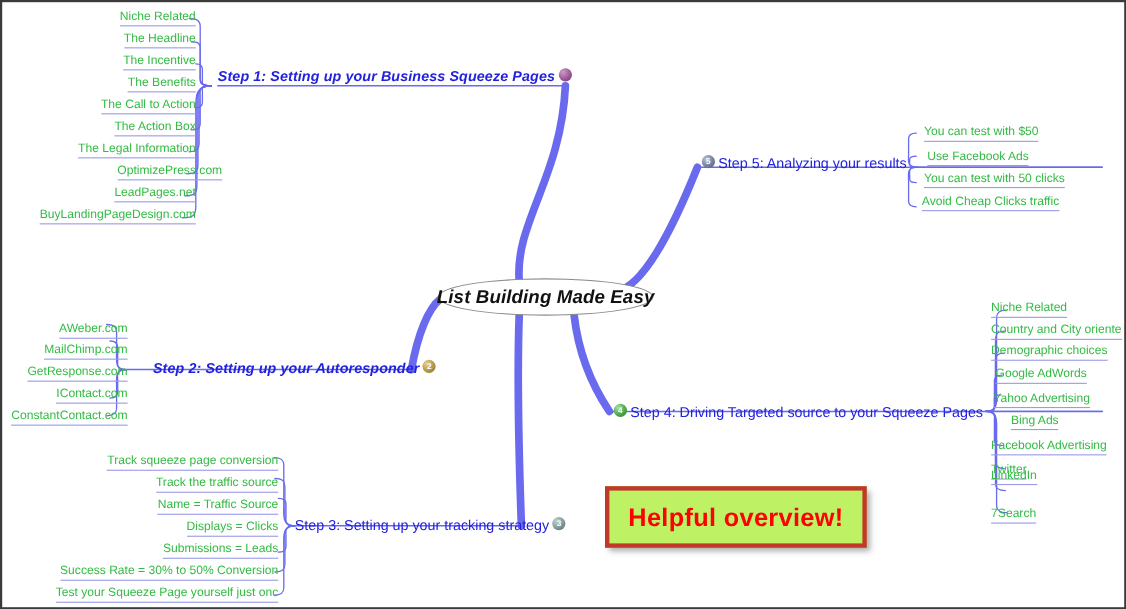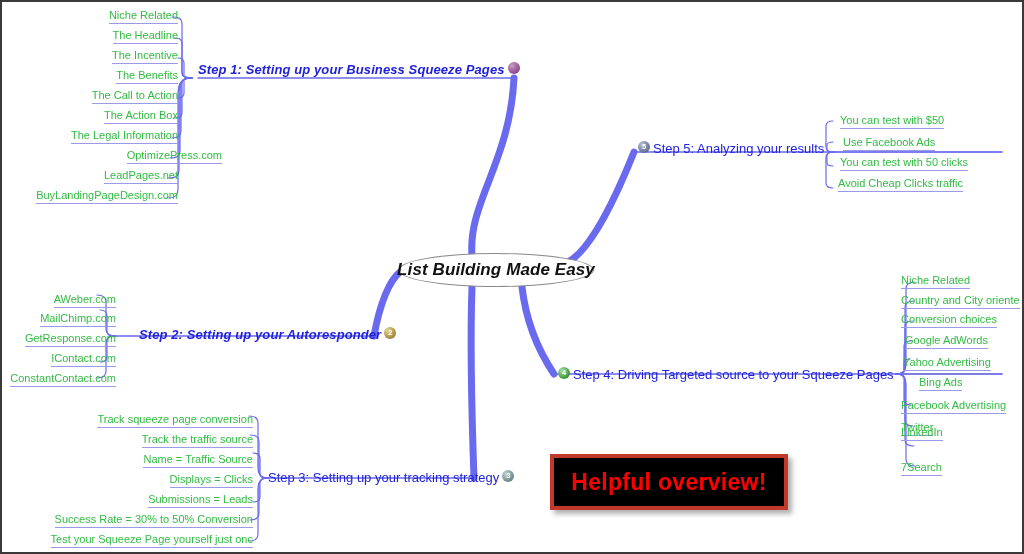--- a/index.html
+++ b/index.html
@@ -110,24 +110,24 @@
     z-index: 5;
     line-height: 13px;
   }
   .leaf.r { text-align: right; }
   .leaf.l { text-align: left; }
 
   
   .callout {
     position: absolute;
     left: 548px;
-    top: 452px;
+    top: 440px;
     width: 238px;
     height: 56px;
-    background: #000000;
+    background: #bef264;
     border: 4px solid #c0392b;
     box-sizing: border-box;
     display: flex;
     align-items: center;
     justify-content: center;
     box-shadow: 4px 4px 5px rgba(80,80,80,.45);
     z-index: 7;
   }
   .callout span {
     font-size: 23px;
@@ -218,21 +218,21 @@
     <span class="sphere s1">1</span>
   </div>
 
   <div class="leaf r" style="right:844px; top:7px;">Niche Related</div>
   <div class="leaf r" style="right:844px; top:27px;">The Headline</div>
   <div class="leaf r" style="right:844px; top:47px;">The Incentive</div>
   <div class="leaf r" style="right:844px; top:67px;">The Benefits</div>
   <div class="leaf r" style="right:844px; top:87px;">The Call to Action</div>
   <div class="leaf r" style="right:844px; top:107px;">The Action Box</div>
   <div class="leaf r" style="right:844px; top:127px;">The Legal Information</div>
-  <div class="leaf r" style="right:800px; top:147px;">OptimizePress.com</div>
+  <div class="leaf r" style="right:820px; top:147px;">OptimizePress.com</div>
   <div class="leaf r" style="right:844px; top:167px;text-align:center;">LeadPages.net</div>
   <div class="leaf r" style="right:844px; top:187px;">BuyLandingPageDesign.com</div>
 
   <div class="step italic" style="left:137px; top:325px;">
     <span class="step-text">Step 2: Setting up your Autoresponder</span>
     <span class="sphere s2">2</span>
   </div>
 
   <div class="leaf r" style="right:906px; top:291px;">AWeber.com</div>
   <div class="leaf r" style="right:906px; top:310px;">MailChimp.com</div>
@@ -253,21 +253,21 @@
   <div class="leaf r" style="right:769px; top:511px;">Success Rate = 30% to 50% Conversion</div>
   <div class="leaf r" style="right:769px; top:531px;">Test your Squeeze Page yourself just onc</div>
 
   <div class="step plain" style="left:556px; top:365px;">
     <span class="sphere s4">4</span>
     <span class="step-text">Step 4: Driving Targeted source to your Squeeze Pages</span>
   </div>
 
   <div class="leaf l" style="left:899px; top:272px;">Niche Related</div>
   <div class="leaf l" style="left:899px; top:292px;">Country and City oriente</div>
-  <div class="leaf l" style="left:899px; top:311px;">Conversion choices</div>
+  <div class="leaf l" style="left:899px; top:311px;">Demographic choices</div>
   <div class="leaf l" style="left:903px; top:332px;">Google AdWords</div>
   <div class="leaf l" style="left:901px; top:354px;">Yahoo Advertising</div>
   <div class="leaf l" style="left:917px; top:374px;">Bing Ads</div>
   <div class="leaf l" style="left:899px; top:397px;">Facebook Advertising</div>
   <div class="leaf l" style="left:899px; top:419px;">Twitter</div>
   <div class="leaf l" style="left:899px; top:424px;">LinkedIn</div>
   <div class="leaf l" style="left:899px; top:459px;">7Search</div>
 
   <div class="step plain" style="left:636px; top:139px;">
     <span class="sphere s5">5</span>

